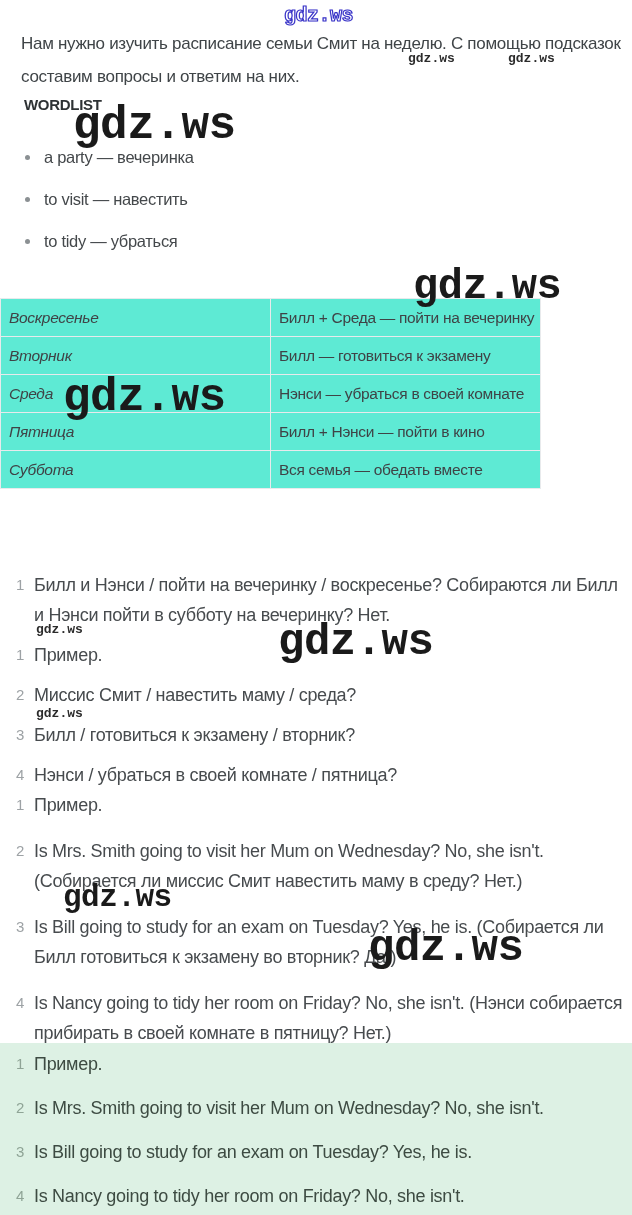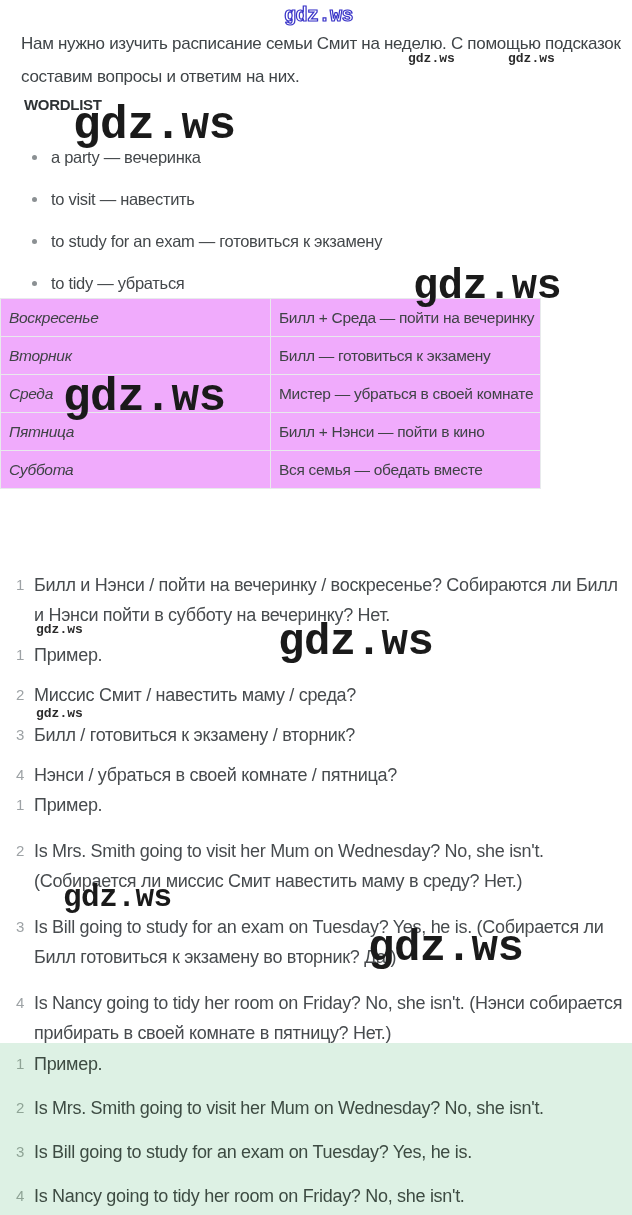--- a/index.html
+++ b/index.html
@@ -36,32 +36,32 @@
   .intro {
     position: absolute; top: 27px; left: 0; width: 626px;
     font-size: 17px; line-height: 33px; color: #3f4447; padding-left: 21px;
   }
 
   
   .wordlist-title {
     position: absolute; top: 96px; left: 0;
     font-size: 15px; font-weight: 700; color: #2e3234; letter-spacing: -0.3px; padding-left: 24px;
   }
-  .bullets { position: absolute; top: 136px; left: 16px; list-style: none; width: 600px; }
+  .bullets { position: absolute; top: 136px; left: 9px; list-style: none; width: 600px; }
   .bullets li { display: flex; align-items: center; height: 42px; font-size: 16.5px; color: #44484b; }
   .bullet-dot {
     width: 5px; height: 5px; border-radius: 50%; background: #8b9093;
     margin-left: 16px; margin-right: 14px; flex-shrink: 0;
   }
 
   
   .sched { position: absolute; top: 298px; left: 0; width: 541px; border-collapse: collapse; }
   .sched td {
     border: 1px solid #e8eaec; height: 38px; vertical-align: middle;
-    font-size: 15.5px; color: #3f4346; padding-left: 8px; background: #f0abfc;
+    font-size: 15.5px; color: #3f4346; padding-left: 8px; background: #5eead4;
   }
   .sched td.day { width: 270px; font-style: italic; }
 
   
   .numlist { position: absolute; left: 0; list-style: none; }
   .numlist li { display: flex; align-items: flex-start; }
   .numlist .num {
     width: 18px; margin-left: 16px; flex-shrink: 0;
     font-size: 15px; color: #9da2a5; line-height: 30px;
   }
@@ -103,41 +103,37 @@
   <li>
       <span class="bullet-dot"></span>
       <span>a party — вечеринка</span>
     </li>
   <li>
       <span class="bullet-dot"></span>
       <span>to visit — навестить</span>
     </li>
   <li>
       <span class="bullet-dot"></span>
-      <span>to study for an exam — готовиться к экзамену</span>
-    </li>
-  <li>
-      <span class="bullet-dot"></span>
       <span>to tidy — убраться</span>
     </li>
 </ul>
 
 <table class="sched">
   <tbody>
     <tr>
         <td class="day">Воскресенье</td>
         <td>Билл + Среда — пойти на вечеринку</td>
       </tr>
     <tr>
         <td class="day">Вторник</td>
         <td>Билл — готовиться к экзамену</td>
       </tr>
     <tr>
         <td class="day">Среда</td>
-        <td>Мистер — убраться в своей комнате</td>
+        <td>Нэнси — убраться в своей комнате</td>
       </tr>
     <tr>
         <td class="day">Пятница</td>
         <td>Билл + Нэнси — пойти в кино</td>
       </tr>
     <tr>
         <td class="day">Суббота</td>
         <td>Вся семья — обедать вместе</td>
       </tr>
   </tbody>

